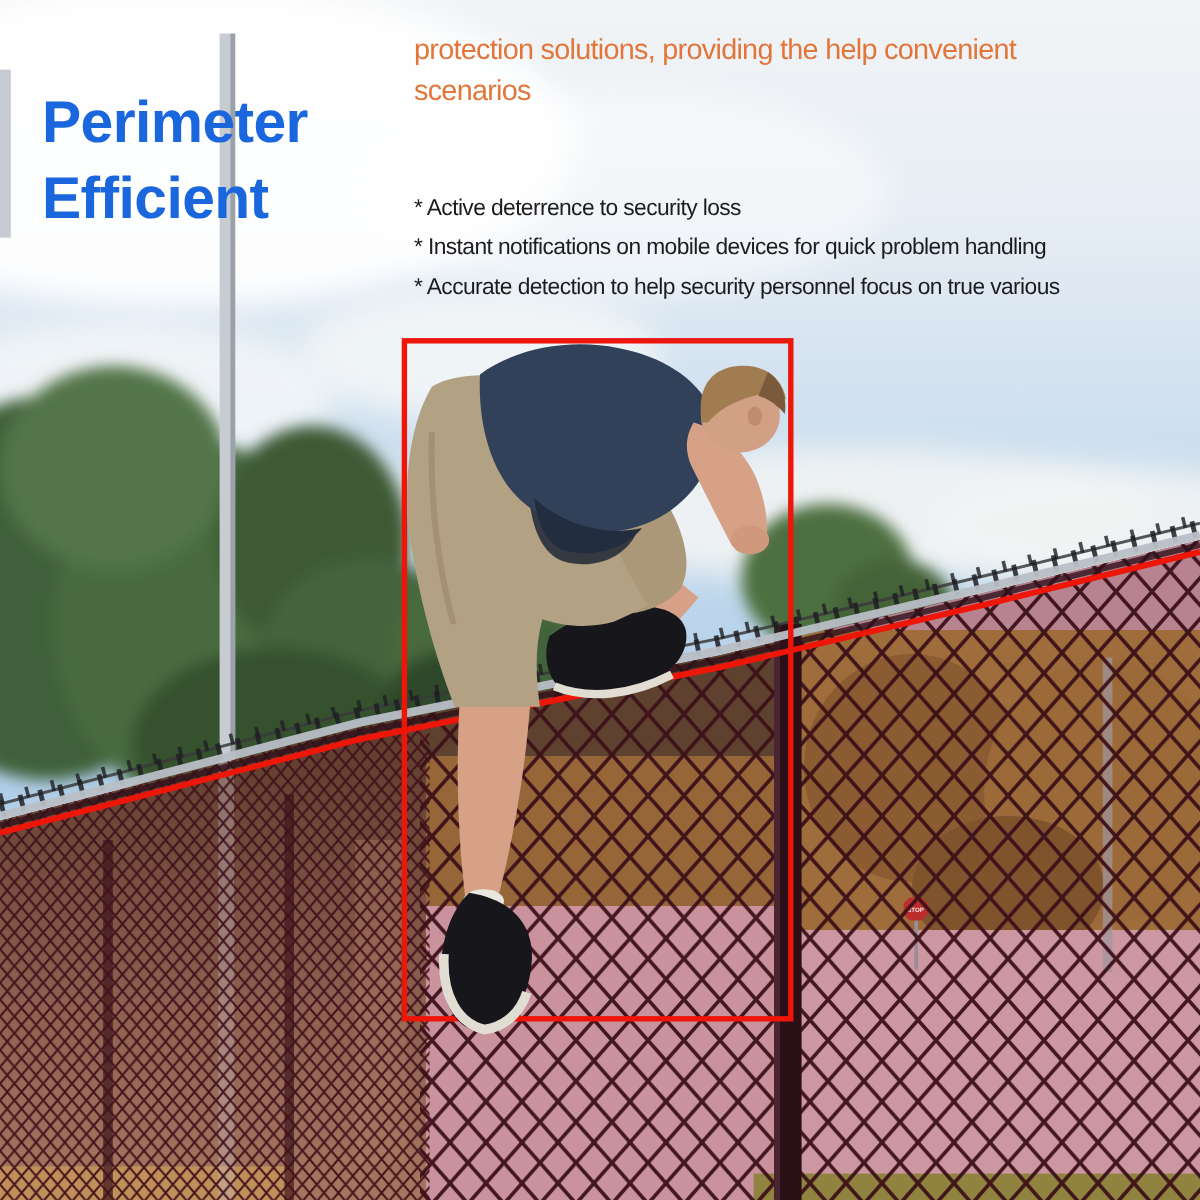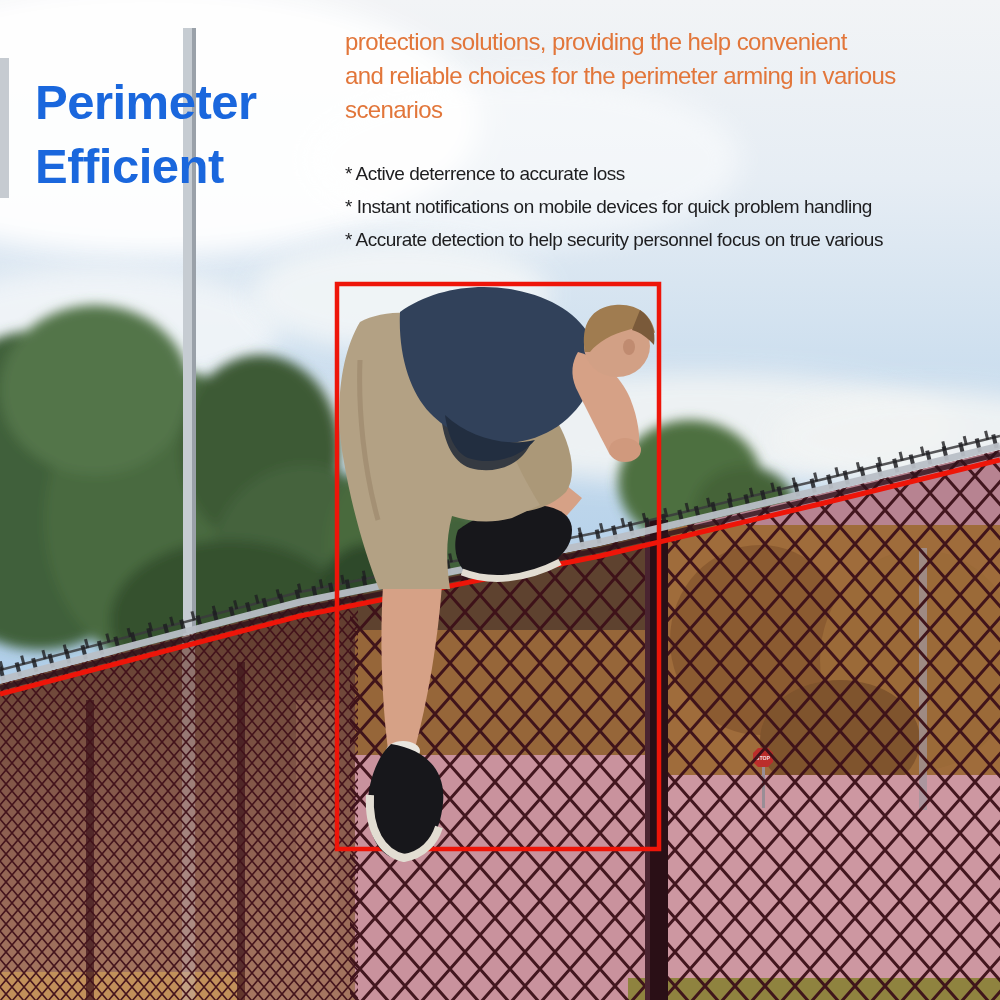--- a/index.html
+++ b/index.html
@@ -168,24 +168,23 @@
 </svg>
 
 <div class="heading">
   <div>Perimeter</div>
   <div>Efficient</div>
 </div>
 
 <div class="intro">
 
       <div class="intro-line">protection solutions, providing the help convenient</div>
-      <div class="intro-line">and reliable choices for the perimeter arming in various</div>
       <div class="intro-line">scenarios</div>
     </div>
 
 <div class="bullets">
 
-<div class="bullet-line">* Active deterrence to accurate loss</div>
+<div class="bullet-line">* Active deterrence to security loss</div>
       <div class="bullet-line">* Instant notifications on mobile devices for quick problem handling</div>
       <div class="bullet-line">* Accurate detection to help security personnel focus on true various</div>
     </div>
 
 </div>
 
 </body></html>

